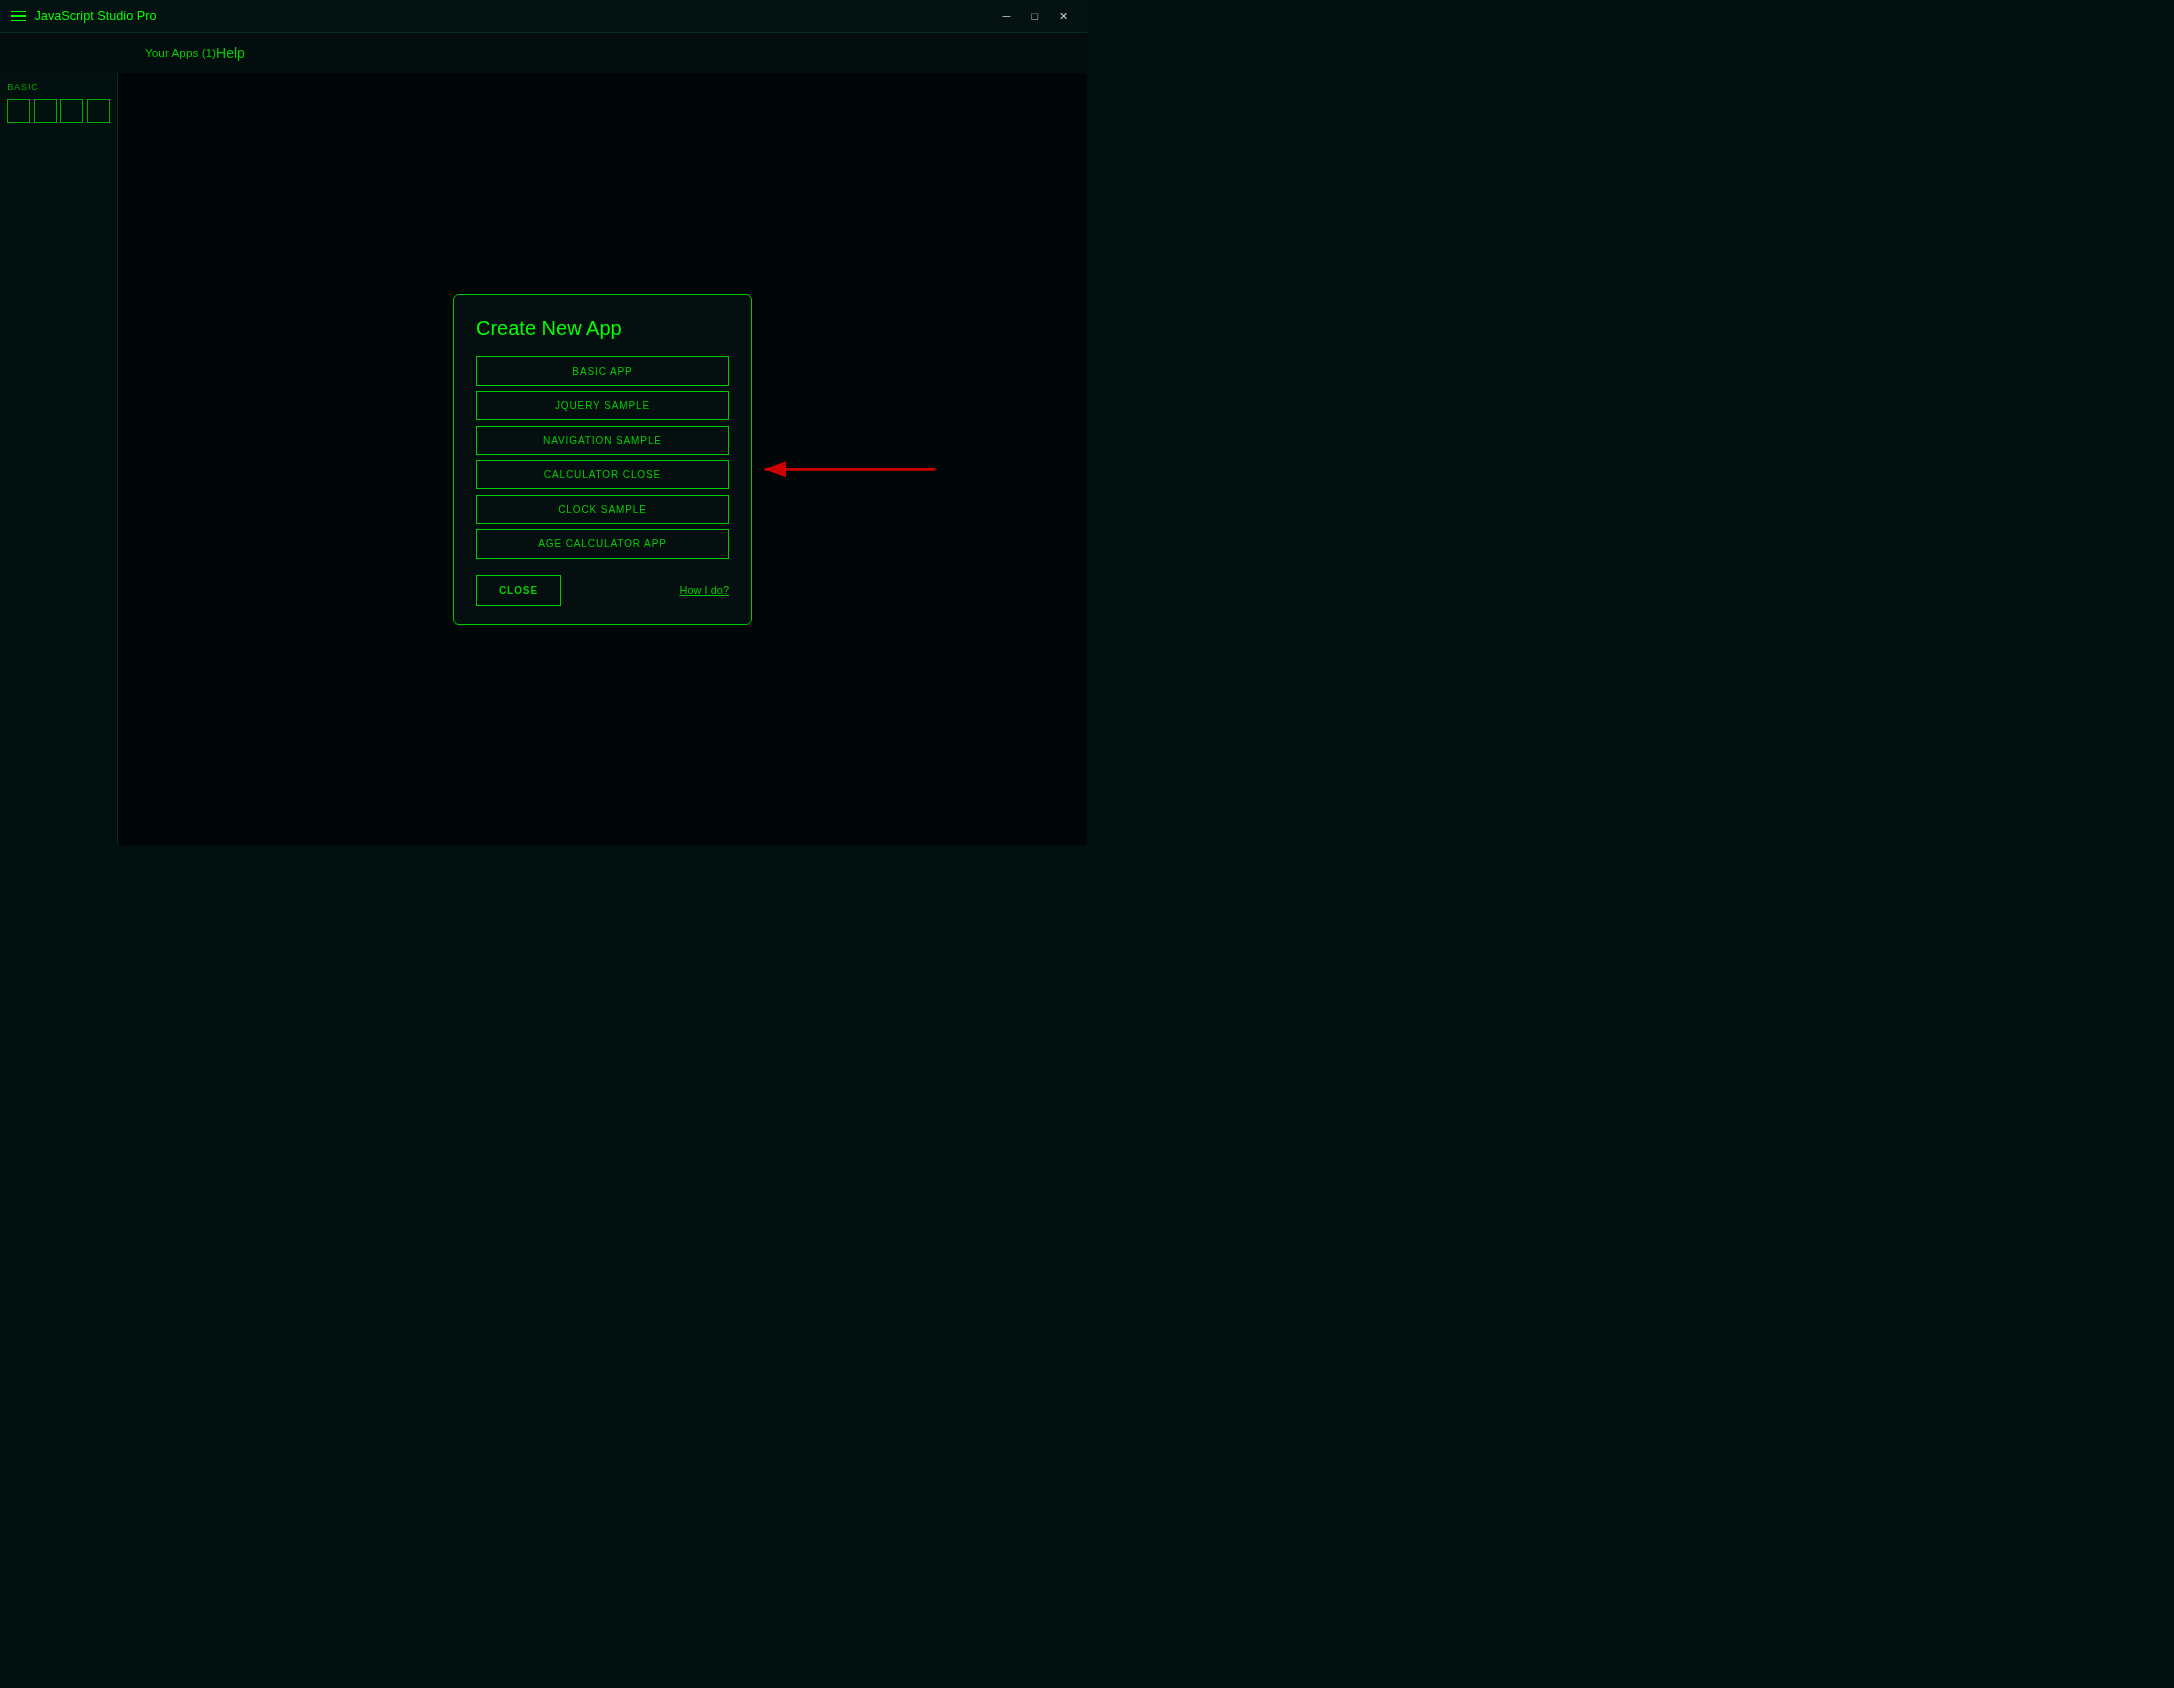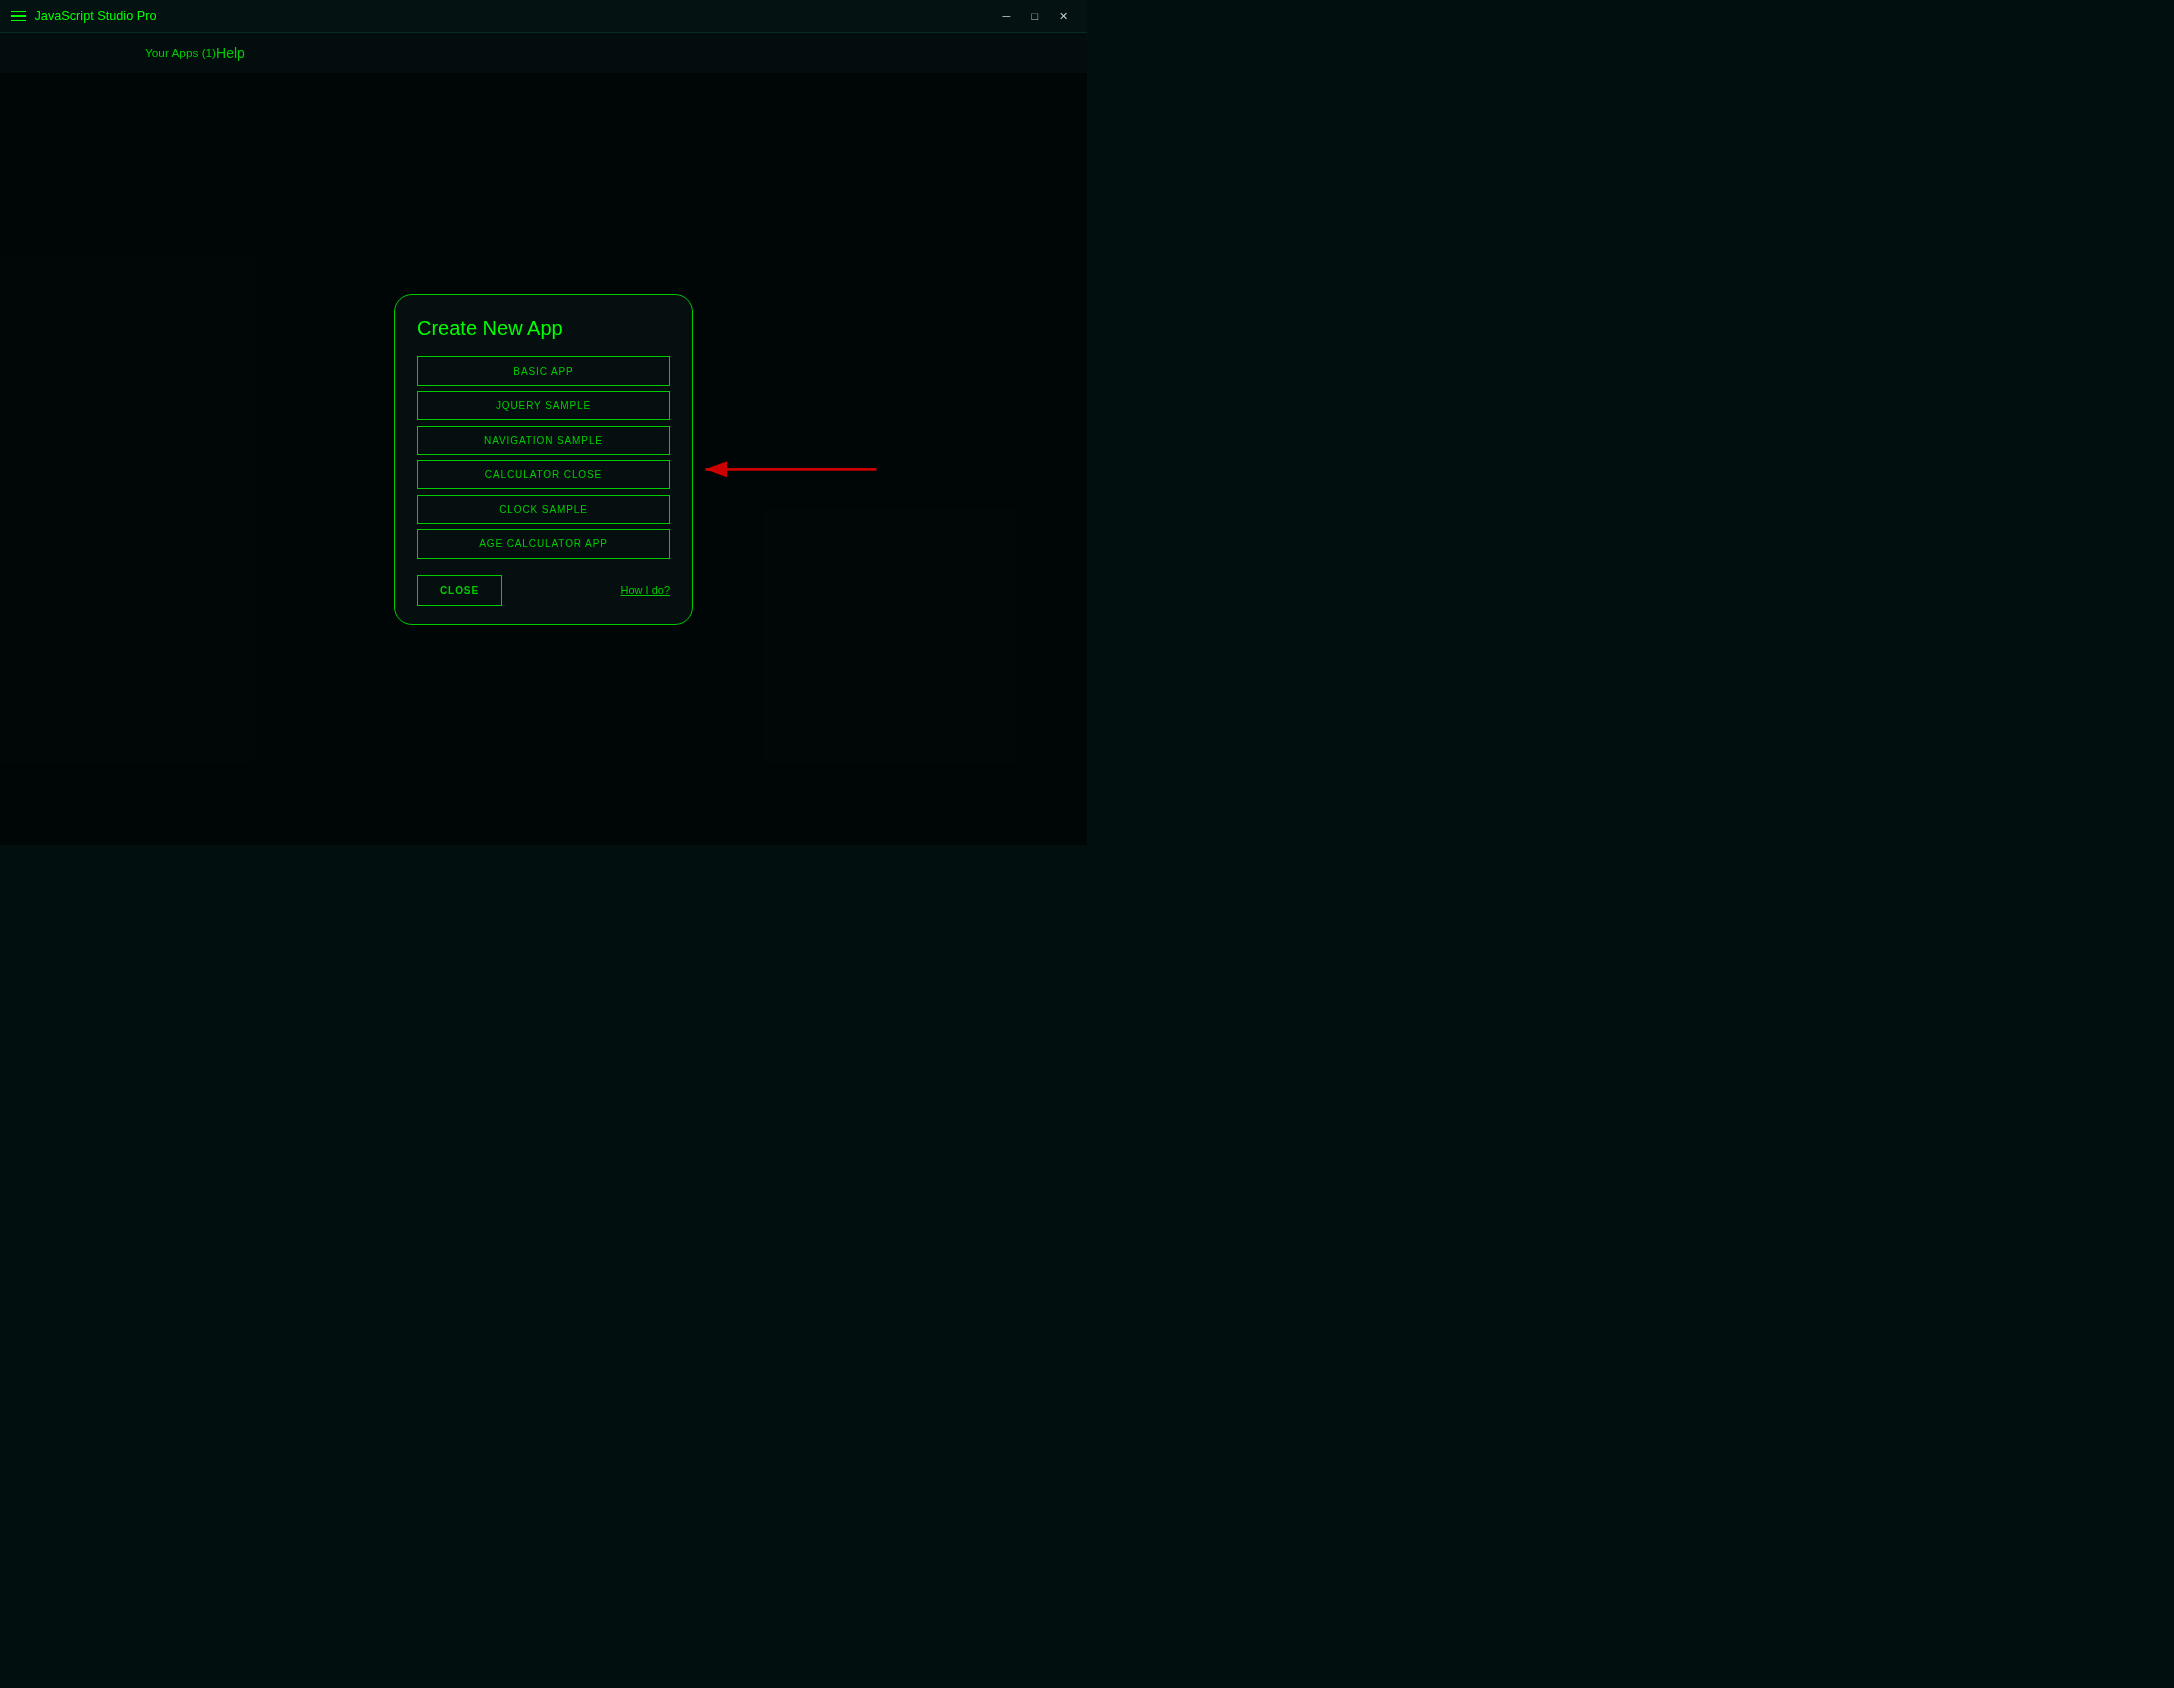--- a/index.html
+++ b/index.html
@@ -147,21 +147,21 @@
       background: rgba(0, 0, 0, 0.6);
       display: flex;
       align-items: center;
       justify-content: center;
     }
 
     
     .modal {
       background: #060f0f;
       border: 1.8px solid #00cc00;
-      border-radius: 18px;
+      border-radius: 6px;
       padding: 22px 22px 18px 22px;
       width: 299px;
       position: relative;
       z-index: 20;
     }
 
     .modal-title {
       font-size: 20px;
       color: #00ff00;
       font-weight: 300;
@@ -255,20 +255,29 @@
   </div>
 </div>
 
 <div class="nav-bar">
   <span class="nav-your-apps">Your Apps (1)</span>
   <span class="nav-help">Help</span>
 </div>
 
 <div class="content-area">
 
+  <div class="sidebar">
+    <div class="sidebar-label">BASIC</div>
+    <div class="sidebar-items">
+      <div class="sidebar-item-box"></div>
+      <div class="sidebar-item-box"></div>
+      <div class="sidebar-item-box"></div>
+      <div class="sidebar-item-box"></div>
+    </div>
+  </div>
 
   <div class="main-content">
     <div class="modal-overlay">
 
       <div class="modal">
         <div class="modal-title">Create New App</div>
 
         <div class="modal-list">
           <button class="app-option-btn">BASIC APP</button>
           <button class="app-option-btn">JQUERY SAMPLE</button>

